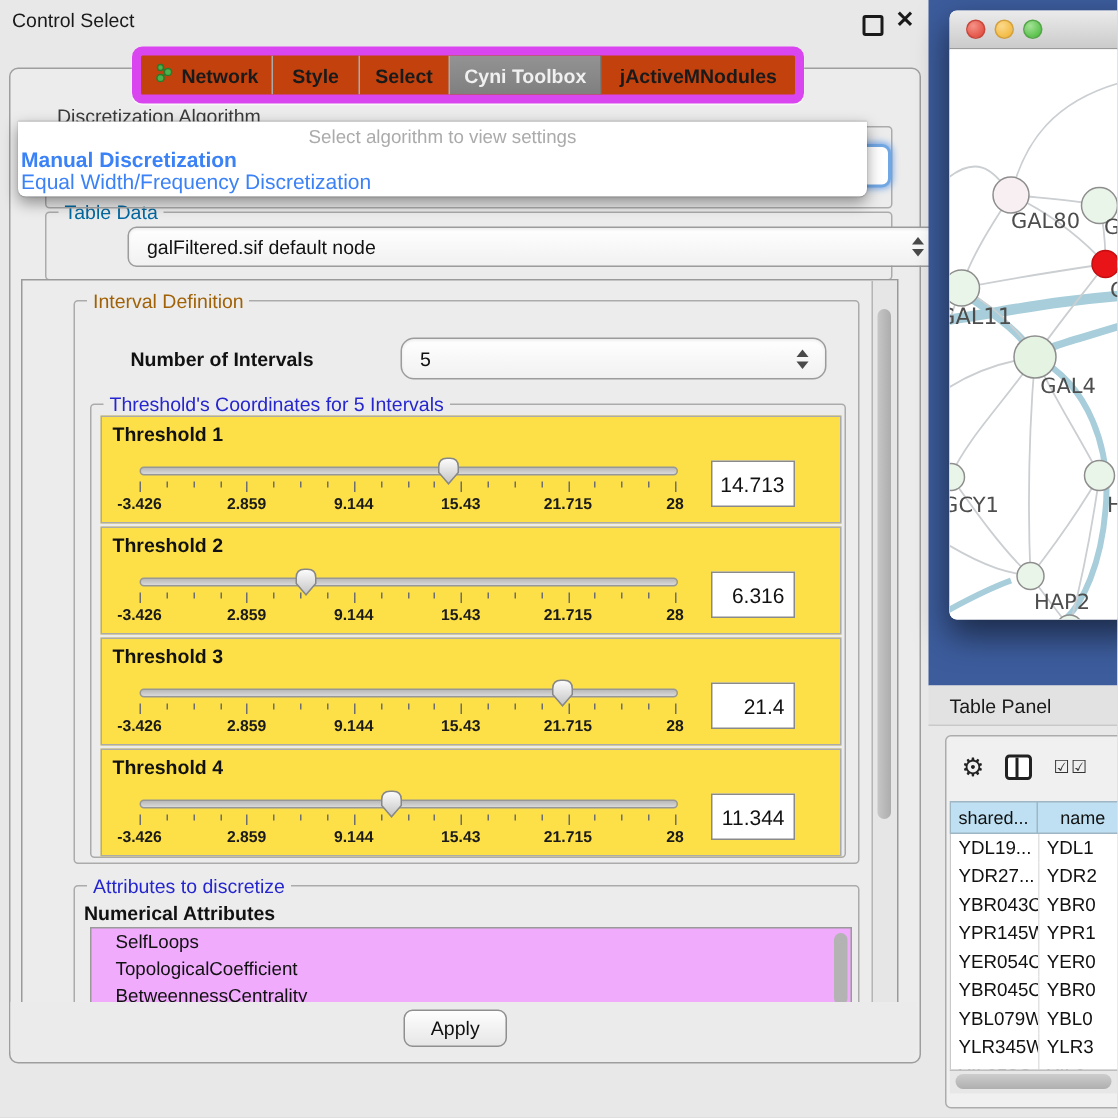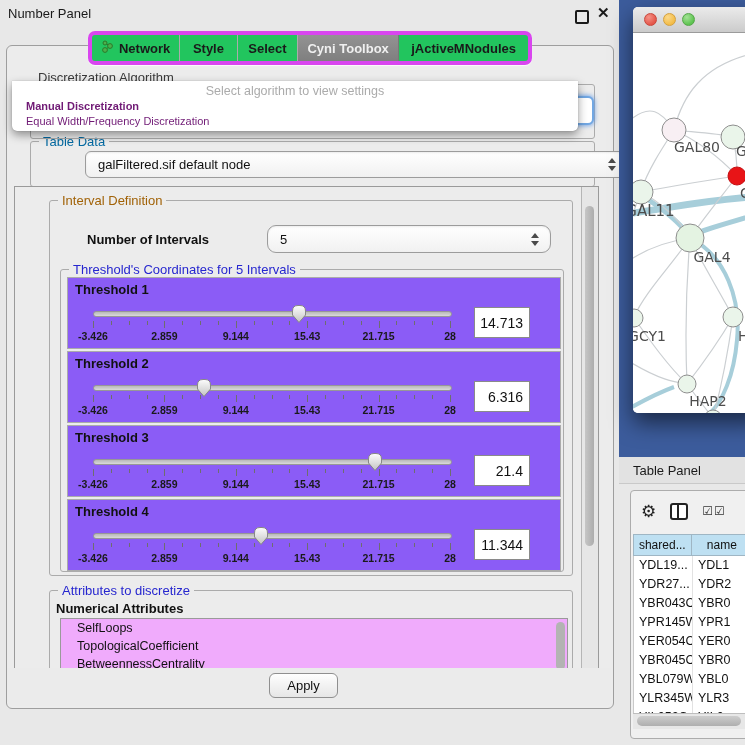--- a/index.html
+++ b/index.html
@@ -9,22 +9,22 @@
 
   
   .win-title{left:8px;top:6px;font-size:13px;color:#1a1a1a;}
   .float-icon{left:575px;top:10px;width:10px;height:10px;border:2px solid #1a1a1a;border-radius:2px;}
   .close-icon{left:597px;top:4px;font-size:15px;font-weight:bold;color:#1a1a1a;}
 
   .content-panel{left:6px;top:45px;width:606px;height:662px;background:#ECECEC;
                  border:1px solid #9E9E9E;border-radius:6px;}
 
   
-  .seg-bar{display:flex;height:26px;border:4px solid #d946ef;border-radius:7px;
-           background:#22c55e;overflow:hidden;box-shadow:0 1px 1px rgba(255,255,255,.8);}
+  .seg-bar{display:flex;height:26px;border:6px solid #d946ef;border-radius:7px;
+           background:#c2410c;overflow:hidden;box-shadow:0 1px 1px rgba(255,255,255,.8);}
   .seg{display:flex;align-items:center;justify-content:center;gap:5px;font-size:13px;
        font-weight:bold;color:#1a1a1a;border-right:1px solid #ABABAB;cursor:default;}
   .seg:last-child{border-right:none;}
   .seg.sel{background:linear-gradient(#939393,#7F7F7F);color:#F0F0F0;border-right-color:#777;}
 
   
   .group{border:1px solid #ABABAB;border-radius:3px;}
   .group-title{position:absolute;top:-8px;left:8px;background:#ECECEC;padding:0 4px;font-size:13px;}
 
   
@@ -40,21 +40,21 @@
 
   
   .scrollpane{left:14px;top:186px;width:583px;height:482px;border:1px solid #9A9A9A;
               background:#ECECEC;overflow:hidden;}
   .vscroll-track{position:absolute;right:0;top:0;width:16px;height:100%;
                  background:#E6E6E6;border-left:1px solid #B5B5B5;}
   .vscroll-thumb{position:absolute;left:3px;width:9px;border-radius:5px;
                  background:linear-gradient(90deg,#C6C6C6,#ADADAD);}
 
   
-  .th-row{position:absolute;left:6px;width:492px;height:70px;background:#8b5cf6;
+  .th-row{position:absolute;left:6px;width:492px;height:70px;background:#fde047;
           border:1px solid #ABABAB;}
   .th-label{position:absolute;left:7px;top:4px;font-size:13px;font-weight:bold;}
   .track{position:absolute;left:25px;top:33px;width:357px;height:4px;border-radius:3px;
          background:linear-gradient(#B9B9B9,#D9D9D9);border:1px solid #979797;}
   .tick{position:absolute;width:1px;background:#6e6e6e;}
   .tick-label{position:absolute;width:60px;text-align:center;font-size:10.5px;color:#1a1a1a;font-weight:bold;}
   .handle{position:absolute;top:26px;}
   .val-box{position:absolute;left:406px;top:29px;width:56px;height:31px;background:#fff;
            border:1px solid #8A8A8A;font-size:14px;display:flex;align-items:center;
            justify-content:flex-end;padding-right:6px;box-sizing:border-box;}
@@ -66,21 +66,21 @@
   
   .apply-strip{left:7px;top:668px;width:604px;height:38px;background:#EBEBEB;border-radius:0 0 6px 6px;}
   .aqua-btn{position:absolute;left:262px;top:5px;width:67px;height:23px;border:1px solid #8F8F8F;
             border-radius:6px;background:linear-gradient(#FEFEFE,#E6E6E6);font-size:13px;
             display:flex;align-items:center;justify-content:center;}
 
   
   .popup{left:12px;top:81px;width:566px;height:50px;background:#fff;border-radius:0 0 5px 5px;
          box-shadow:0 4px 10px rgba(0,0,0,.4),0 0 1px rgba(0,0,0,.35);z-index:50;}
   .popup-placeholder{text-align:center;color:#ABABAB;font-size:12.5px;padding-top:3px;height:15px;}
-  .popup-item{font-size:11px;padding-left:14px;height:15px;line-height:15px;color:#701a75;}
+  .popup-item{font-size:14px;padding-left:2px;height:15px;line-height:15px;color:#3b82f6;}
   .popup-item.first{font-weight:bold;}
 
   
   .mdi{left:619px;top:0;width:126px;height:457px;background:#3C5C9C;}
   .macwin{position:absolute;left:14px;top:7px;width:130px;height:406px;border-radius:5px;
           background:#fff;box-shadow:0 10px 22px rgba(0,0,0,.55);}
   .mactitle{position:absolute;left:0;top:0;right:0;height:25px;border-radius:5px 5px 0 0;
             background:linear-gradient(#EBEBEB,#CBCBCB);border-bottom:1px solid #9B9B9B;}
   .light{position:absolute;top:6px;width:13px;height:13px;border-radius:50%;}
   .canvas{position:absolute;left:0;top:26px;right:0;bottom:0;background:#fff;
@@ -119,21 +119,21 @@
   <defs>
     <linearGradient id="hgrad" x1="0" y1="0" x2="0" y2="1">
       <stop offset="0" stop-color="#FDFDFD"></stop>
         <stop offset="1" stop-color="#C3C3C3"></stop>
     </linearGradient>
   </defs>
 </svg>
 
 <div class="stage">
 
-  <div class="abs win-title">Number Panel</div>
+  <div class="abs win-title">Control Select</div>
   <div class="abs float-icon"></div>
   <div class="abs close-icon">✕</div>
 
   <div class="abs content-panel"></div>
 
   <div class="abs seg-bar" id="top-tabs" style="left:88px;top:31px;width:436px;">
       <div class="seg" style="width: 88px;">
         <span><svg width="13" height="13" viewBox="0 0 13 13">
             <line x1="4" y1="3" x2="9" y2="6" stroke="#2A7A2A"></line>
             <line x1="4" y1="10" x2="9" y2="6" stroke="#2A7A2A"></line>

